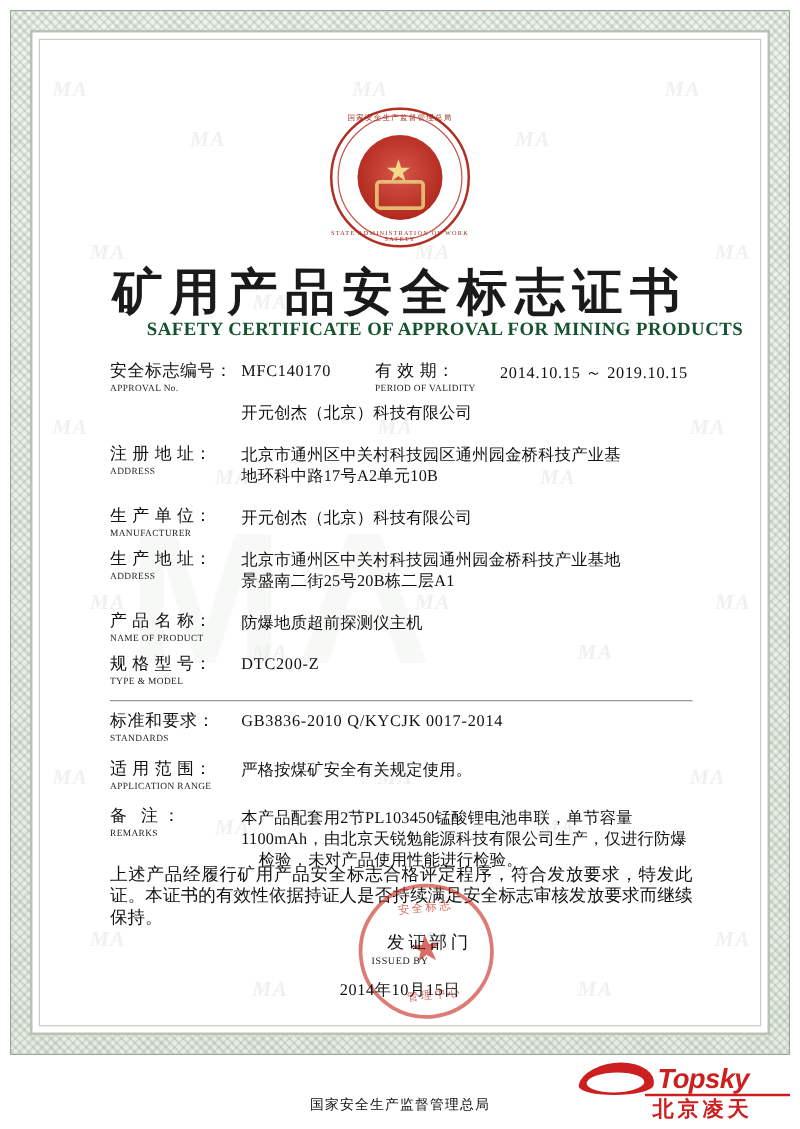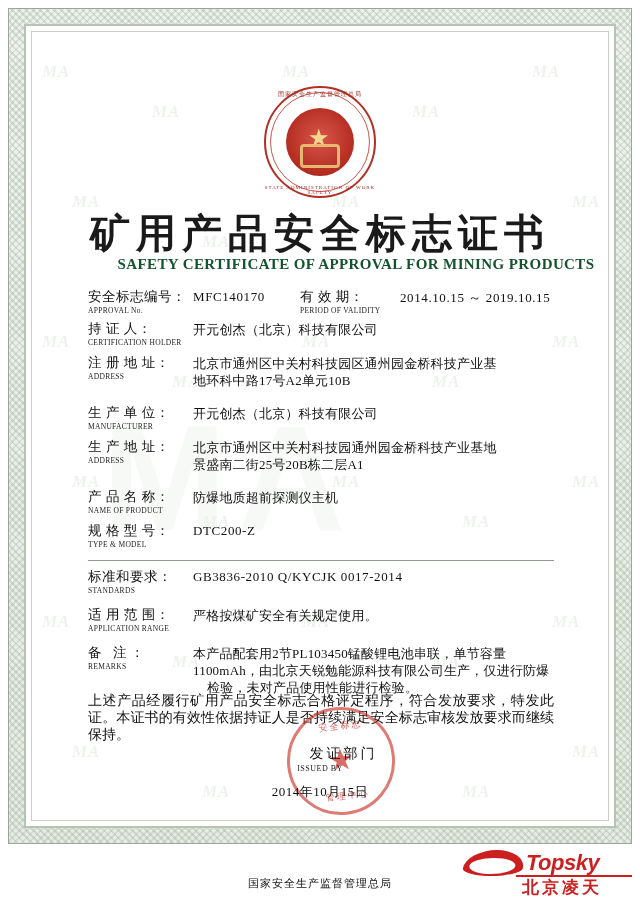--- a/index.html
+++ b/index.html
@@ -466,24 +466,20 @@
       </div>
       <div class="val value-mono">MFC140170</div>
       <div class="lbl2">
         <div class="label-cn">有 效 期：</div>
         <div class="label-en">PERIOD OF VALIDITY</div>
       </div>
       <div class="val2 value-mono">2014.10.15 ～ 2019.10.15</div>
     </div>
 
     <div class="row r2" style="height:32px;">
-      <div class="lbl">
-        <div class="label-cn">持 证 人：</div>
-        <div class="label-en">CERTIFICATION HOLDER</div>
-      </div>
       <div class="val value">开元创杰（北京）科技有限公司</div>
     </div>
 
     <div class="row r2" style="height:48px;">
       <div class="lbl">
         <div class="label-cn">注 册 地 址：</div>
         <div class="label-en">ADDRESS</div>
       </div>
       <div class="val value">北京市通州区中关村科技园区通州园金桥科技产业基</div>
       <div class="val2 value">地环科中路17号A2单元10B</div>

